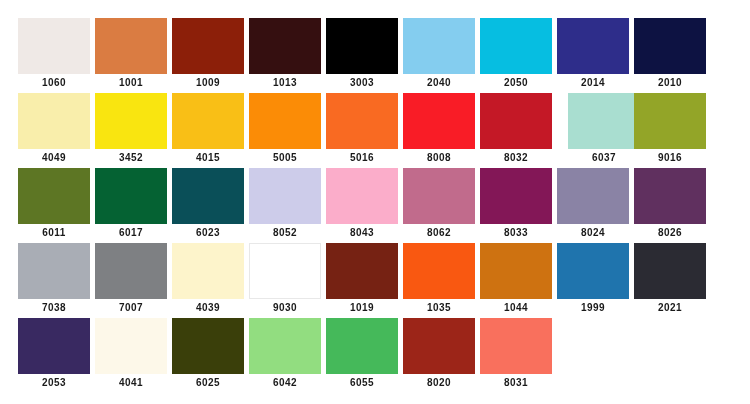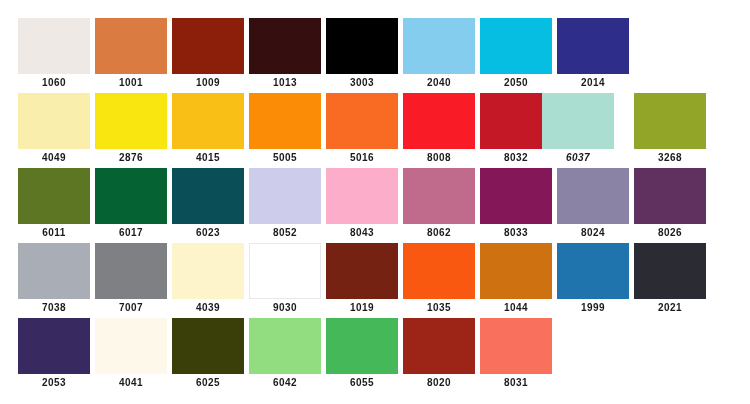--- a/index.html
+++ b/index.html
@@ -87,29 +87,33 @@
         <div class="swatch-label">2040</div>
       </div>
       <div class="swatch-cell" style="left: 480px;">
         <div class="swatch-chip" style="background: rgb(6, 190, 225);"></div>
         <div class="swatch-label">2050</div>
       </div>
       <div class="swatch-cell" style="left: 557px;">
         <div class="swatch-chip" style="background: rgb(46, 45, 138);"></div>
         <div class="swatch-label">2014</div>
       </div>
+      <div class="swatch-cell" style="left: 634px;">
+        <div class="swatch-chip" style="background: rgb(13, 18, 66);"></div>
+        <div class="swatch-label">2010</div>
+      </div>
     </div>
     <div class="swatch-row" style="top: 93px;">
       <div class="swatch-cell" style="left: 18px; border-radius: 29px;">
         <div class="swatch-chip" style="background: rgb(249, 238, 171);"></div>
         <div class="swatch-label">4049</div>
       </div>
       <div class="swatch-cell" style="left: 95px;">
         <div class="swatch-chip" style="background: rgb(249, 229, 16);"></div>
-        <div class="swatch-label">2876</div>
+        <div class="swatch-label">3452</div>
       </div>
       <div class="swatch-cell" style="left: 172px;">
         <div class="swatch-chip" style="background: rgb(249, 191, 22);"></div>
         <div class="swatch-label">4015</div>
       </div>
       <div class="swatch-cell" style="left: 249px; padding-left: 44px;">
         <div class="swatch-chip" style="background: rgb(251, 140, 6);"></div>
         <div class="swatch-label">5005</div>
       </div>
       <div class="swatch-cell" style="left: 326px;">
@@ -117,27 +121,27 @@
         <div class="swatch-label">5016</div>
       </div>
       <div class="swatch-cell" style="left: 403px;">
         <div class="swatch-chip" style="background: rgb(249, 28, 38);"></div>
         <div class="swatch-label">8008</div>
       </div>
       <div class="swatch-cell" style="left: 480px;">
         <div class="swatch-chip" style="background: rgb(196, 24, 38);"></div>
         <div class="swatch-label">8032</div>
       </div>
-      <div class="swatch-cell" style="left: 542px; font-style: italic;">
+      <div class="swatch-cell" style="left: 568px;">
         <div class="swatch-chip" style="background: rgb(169, 222, 208);"></div>
         <div class="swatch-label">6037</div>
       </div>
       <div class="swatch-cell" style="left: 634px;">
         <div class="swatch-chip" style="background: rgb(147, 165, 40);"></div>
-        <div class="swatch-label">3268</div>
+        <div class="swatch-label">9016</div>
       </div>
     </div>
     <div class="swatch-row" style="top: 168px;">
       <div class="swatch-cell" style="left: 18px;">
         <div class="swatch-chip" style="background: rgb(93, 118, 36);"></div>
         <div class="swatch-label">6011</div>
       </div>
       <div class="swatch-cell" style="left: 95px;">
         <div class="swatch-chip" style="background: rgb(5, 98, 51);"></div>
         <div class="swatch-label">6017</div>

